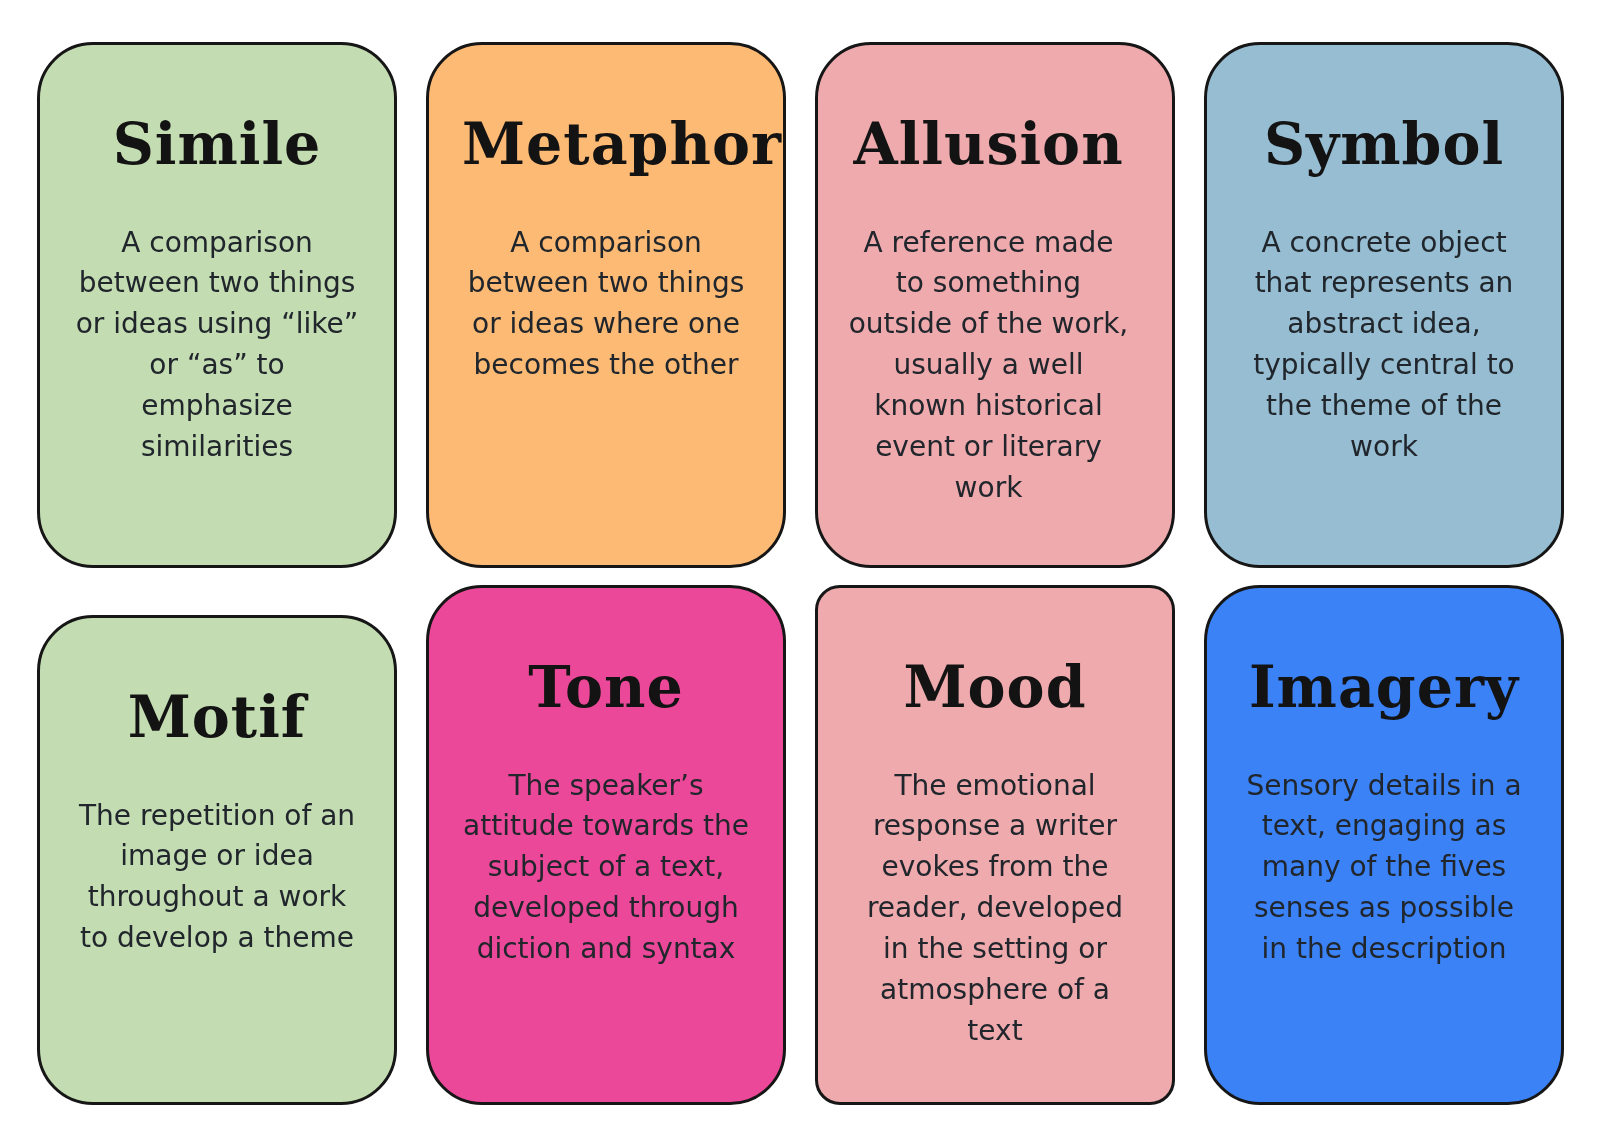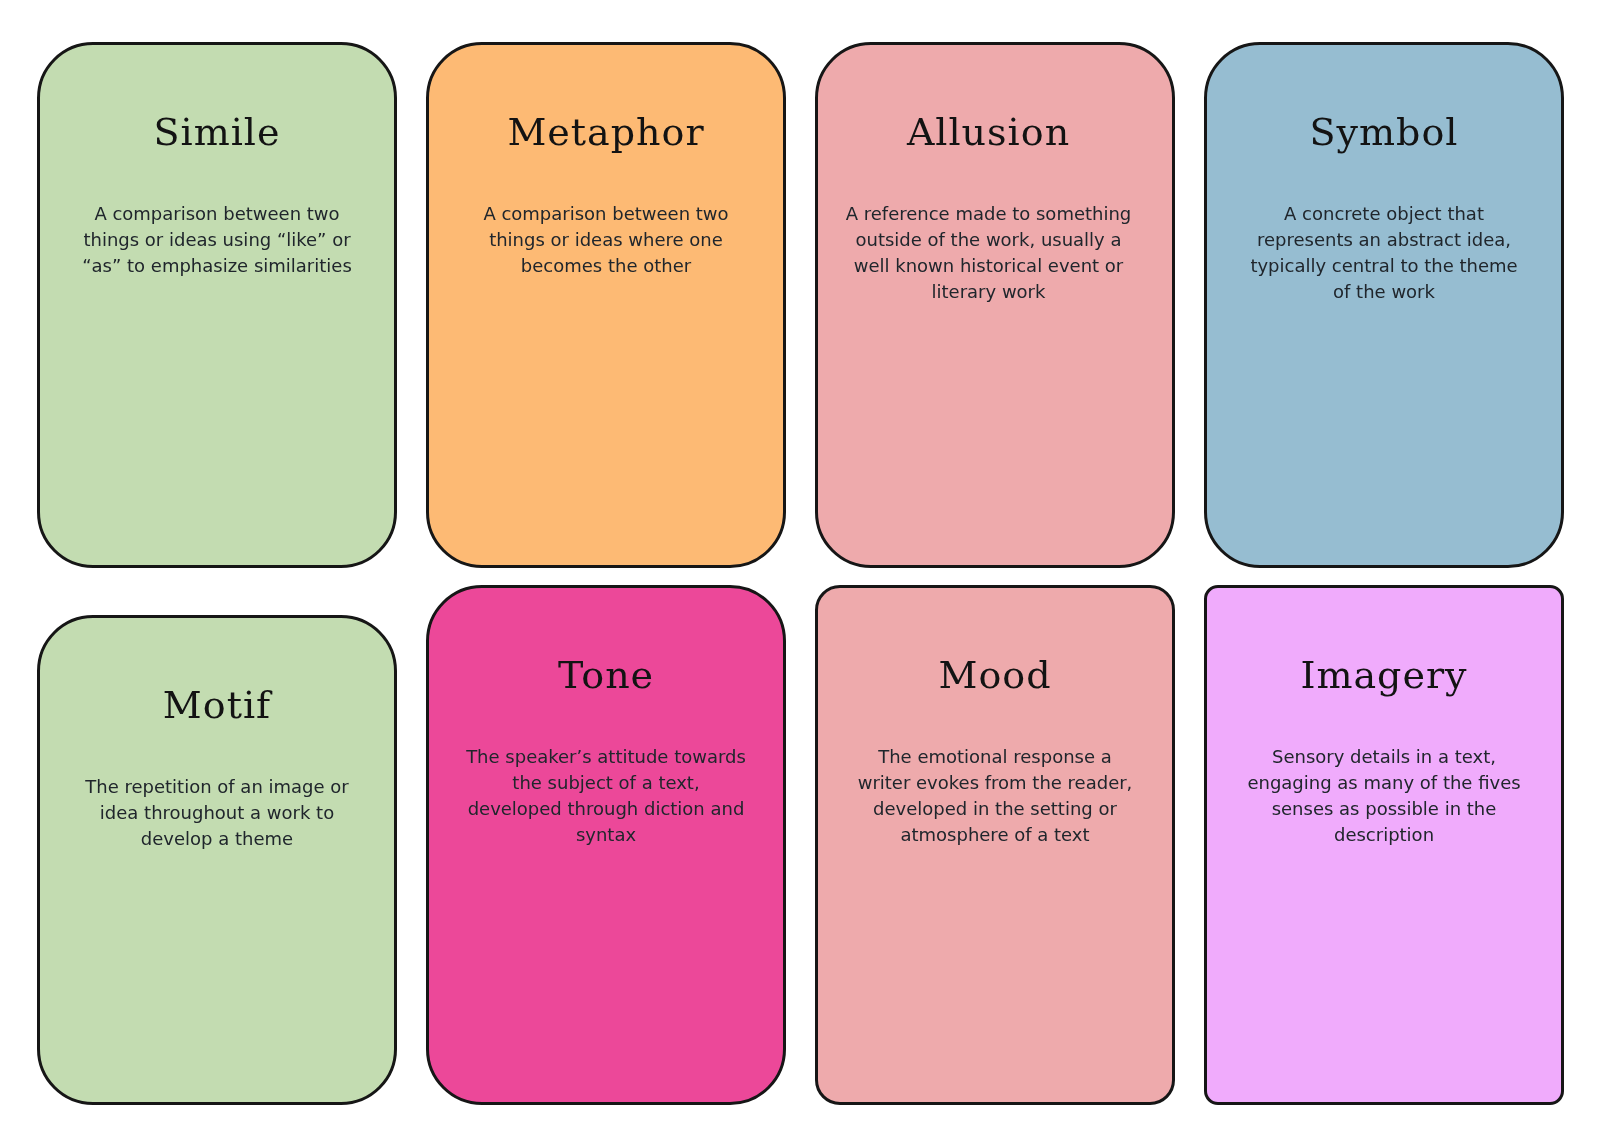--- a/index.html
+++ b/index.html
@@ -21,30 +21,30 @@
   }
   .card {
     border: 3px solid #161616;
     border-radius: 56px;
     padding: 66px 33px 30px 33px;
     text-align: center;
     overflow: hidden;
   }
   .card-title {
     font-family: "DejaVu Serif", "Liberation Serif", serif;
-    font-weight: 400;
-    font-size: 38px;
+    font-weight: 700;
+    font-size: 57px;
     line-height: 1.15;
     letter-spacing: 1px;
     color: #131313;
   }
   .card-desc {
     margin: 46px auto 0 auto;
     max-width: 286px;
-    font-size: 18px;
+    font-size: 28px;
     line-height: 1.46;
     color: #20262c;
   }
 </style>
 </head>
 <body>
 
 <div class="board" id="board">
   <section class="card" style="background: rgb(195, 220, 177);">
     <h2 class="card-title">Simile</h2>
@@ -74,17 +74,17 @@
   <section class="card" style="background: #ec4899;">
     <h2 class="card-title">Tone</h2>
     <p class="card-desc">The speaker’s attitude towards the subject of a text, developed through diction and syntax</p>
   </section>
 
   <section class="card" style="background: rgb(238, 170, 172); border-radius: 25px;">
     <h2 class="card-title">Mood</h2>
     <p class="card-desc">The emotional response a writer evokes from the reader, developed in the setting or atmosphere of a text</p>
   </section>
 
-  <section class="card" style="background: #f0abfc; border-radius: 14px;">
+  <section class="card" style="background: #3b82f6;">
     <h2 class="card-title">Imagery</h2>
     <p class="card-desc">Sensory details in a text, engaging as many of the fives senses as possible in the description</p>
   </section>
 </div>
 
 </body></html>

